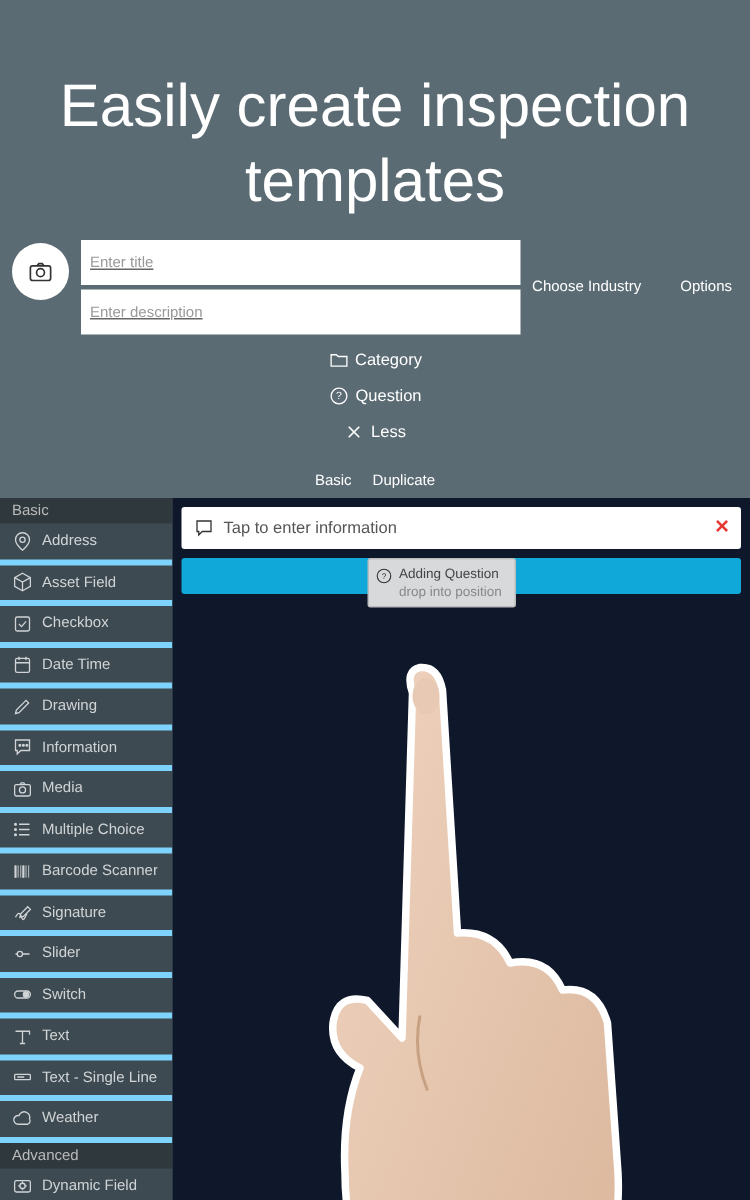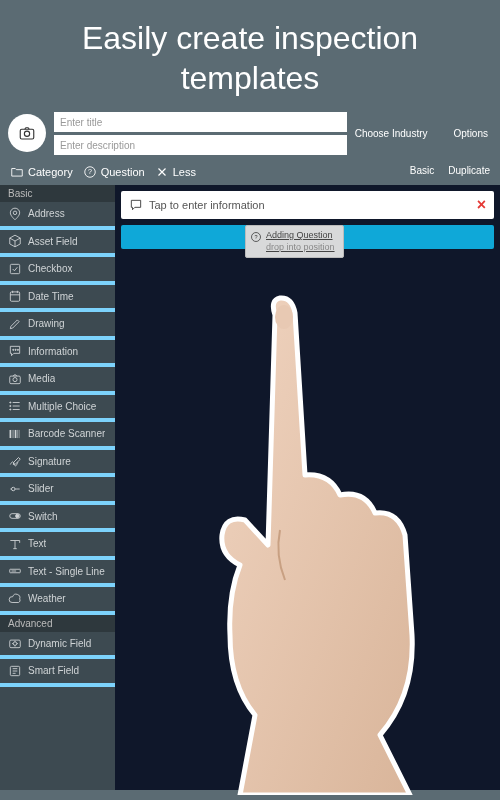--- a/index.html
+++ b/index.html
@@ -1,29 +1,29 @@
 <!DOCTYPE html>
 <html><head>
 <meta charset="utf-8">
 <style>
 * { margin: 0; padding: 0; box-sizing: border-box; }
 body { font-family: -apple-system, BlinkMacSystemFont, "Segoe UI", Arial, sans-serif; width: 500px; height: 800px; background: #5b6b73; overflow: hidden; }
 
-.headline { color: #fff; font-size: 32px; font-weight: 300; text-align: center; padding: 18px 20px 8px; line-height: 1.25; }
+.headline { color: #fff; font-size: 40px; font-weight: 300; text-align: center; padding: 30px 20px 8px; line-height: 1.25; margin-top: 16px; }
 
 .header-row { display: flex; align-items: stretch; padding: 6px 8px; gap: 8px; }
 .camera-btn { width: 38px; height: 38px; border-radius: 50%; background: #fff; display: flex; align-items: center; justify-content: center; flex-shrink: 0; margin-top: 2px; }
 .camera-btn svg { width: 18px; height: 18px; }
 .title-inputs { flex: 1; display: flex; flex-direction: column; gap: 3px; }
-.title-inputs input { width: 100%; background: #fff; border: none; padding: 4px 6px; font-size: 10px; color: #666; height: 20px; }
+.title-inputs input { width: 100%; background: #fff; border: none; padding: 4px 6px; font-size: 10px; color: #666; height: 30px; text-decoration: underline; }
 .title-inputs input::placeholder { color: #999; }
 .head-links { display: flex; gap: 26px; align-items: center; color: #fff; font-size: 10px; padding-right: 4px; }
 .head-link { text-align: center; line-height: 1.2; cursor: pointer; }
 
-.toolbar { display: flex; padding: 4px 10px 6px; color: #fff; font-size: 11px; gap: 10px; }
+.toolbar { display: flex; align-items: center; padding: 4px 10px 6px; color: #fff; font-size: 11px; gap: 10px; flex-direction: column; }
 .tb-item { display: flex; align-items: center; gap: 4px; cursor: pointer; }
 .tb-item svg { width: 14px; height: 14px; }
 .tb-spacer { flex: 1; }
 .tb-right { display: flex; gap: 14px; font-size: 10px; }
 
 .main { display: flex; height: calc(800px - 195px); justify-content: space-between; }
 
 .sidebar { width: 115px; background: #3d4a51; color: #d0d4d6; font-size: 10px; overflow-y: auto; overflow-x: hidden; }
 .sb-section { background: #2e383d; padding: 3px 8px; font-size: 10px; color: #bbb; }
 .sb-item { display: flex; align-items: center; gap: 6px; padding: 3px 8px; border-bottom: 4px solid #7dd3fc; cursor: pointer; height: 27.5px; }
@@ -32,21 +32,21 @@
 
 .canvas { flex: 1; background: #0f172a; position: relative; padding: 6px; }
 .tap-bar { background: #fff; display: flex; align-items: center; padding: 6px 8px; font-size: 11px; color: #555; border-radius: 2px; }
 .tap-bar svg { width: 14px; height: 14px; margin-right: 6px; }
 .tap-close { margin-left: auto; color: #e53935; font-size: 16px; font-weight: bold; cursor: pointer; line-height: 1; }
 .blue-bar { background: #0fa8d8; height: 24px; margin-top: 6px; border-radius: 2px; }
 
 .hand-layer { position: absolute; top: 60px; left: 0; right: 0; bottom: 0; display: flex; justify-content: center; pointer-events: none; }
 .drag-chip { position: absolute; top: 40px; left: 130px; background: #d8d9da; border: 1px solid #bbb; padding: 4px 8px 4px 4px; font-size: 9px; color: #444; display: flex; gap: 4px; align-items: flex-start; border-radius: 2px; }
 .drag-chip svg { width: 12px; height: 12px; margin-top: 1px; }
-.drag-chip .chip-lines { line-height: 1.3; text-decoration: underline; }
+.drag-chip .chip-lines { line-height: 1.3; }
 
 .hand { position: absolute; top: 50px; left: 60px; width: 310px; height: 500px; }
 </style>
 </head>
 <body>
 
 <div class="headline">Easily create inspection templates</div>
 
 <div class="header-row">
   <div class="camera-btn">

